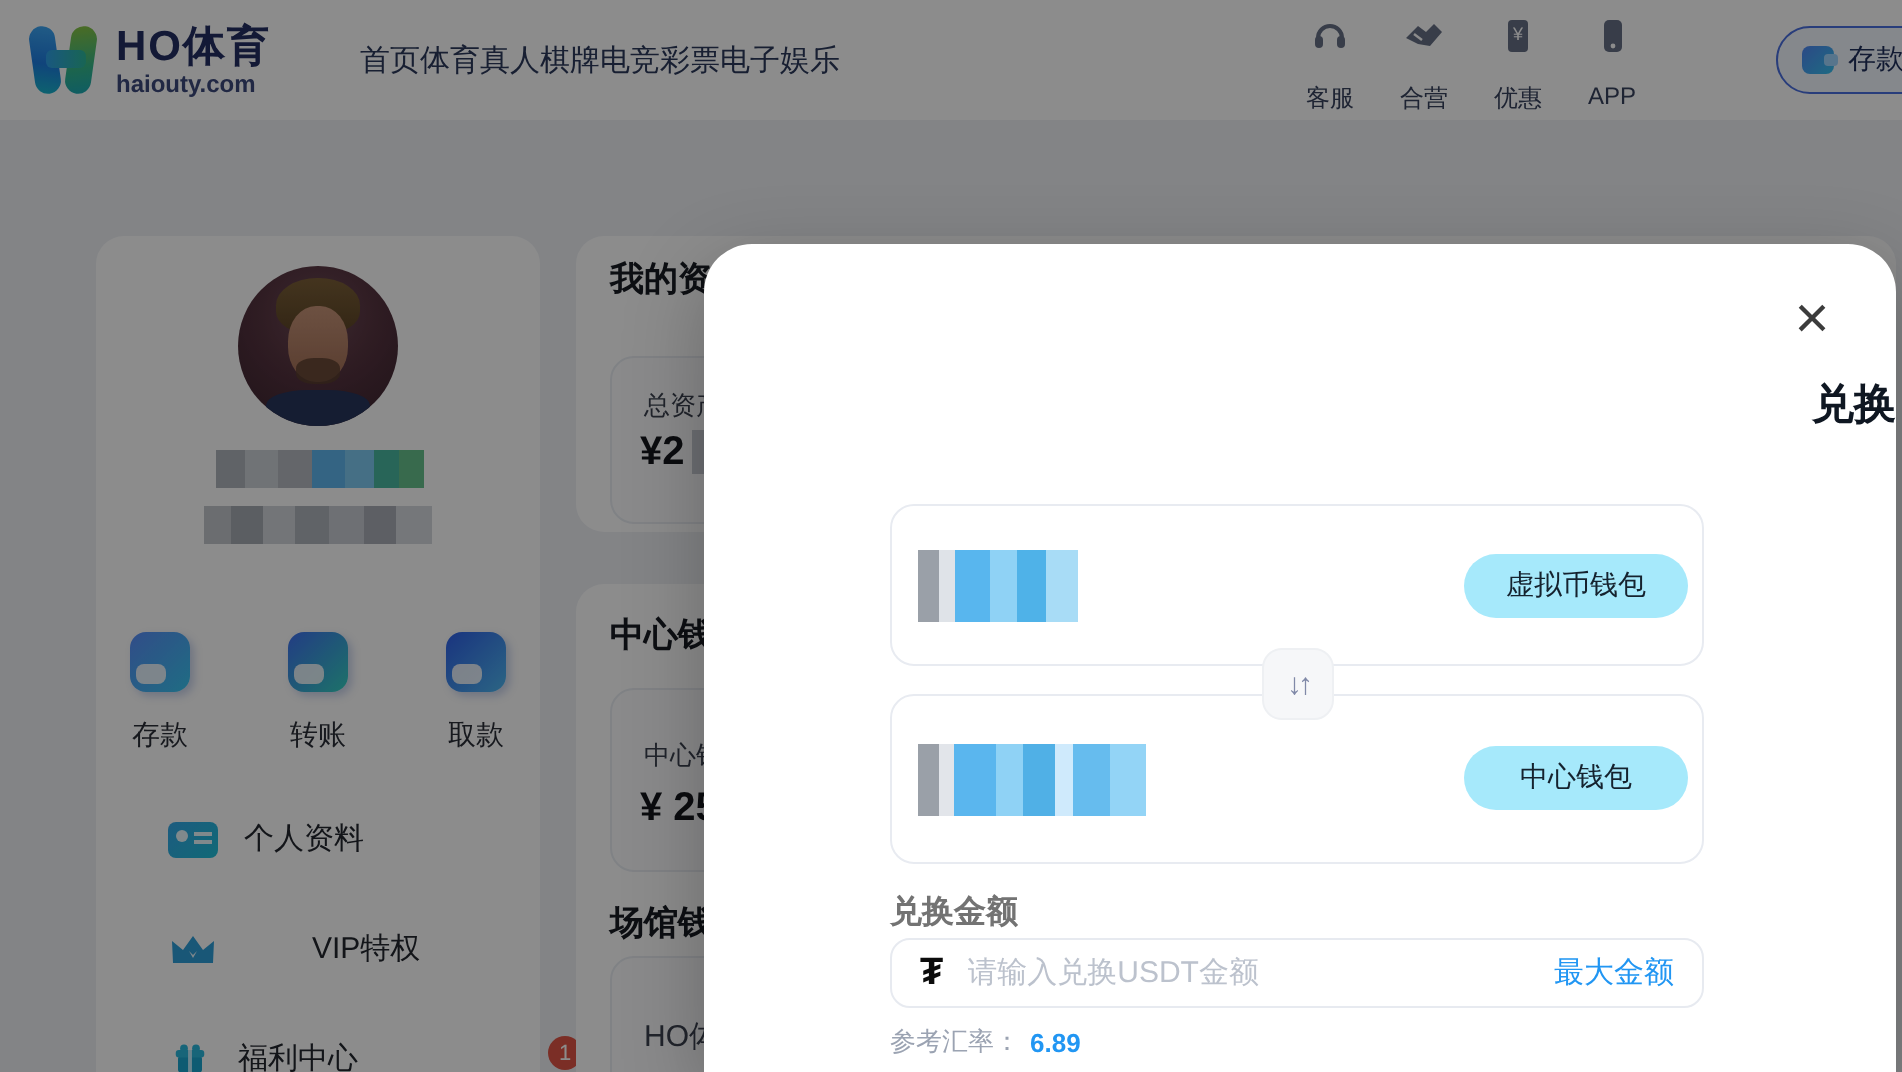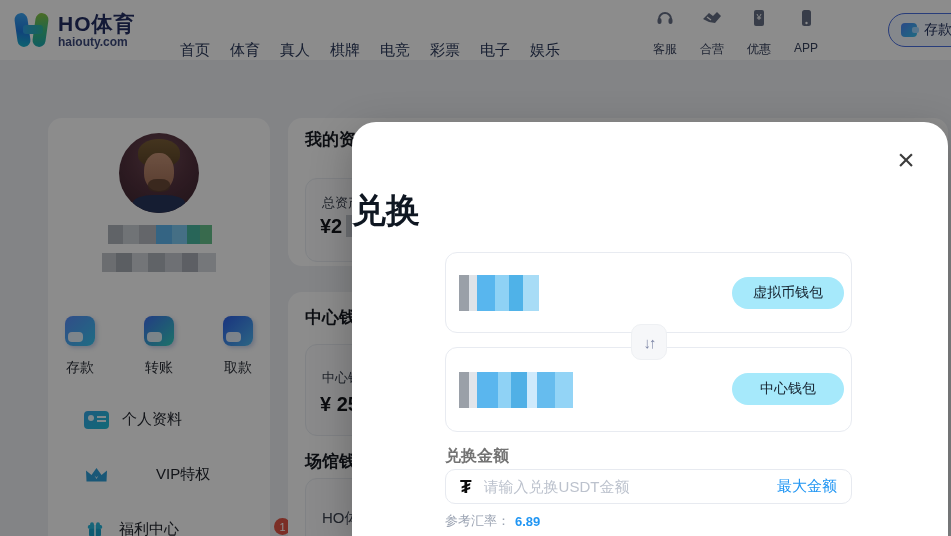--- a/index.html
+++ b/index.html
@@ -12,21 +12,21 @@
   .logo { position:absolute; left:14px; top:10px; display:flex; align-items:center; }
   .logo-mark { position:relative; width:38px; height:40px; }
   .lm-bar { position:absolute; width:13px; height:34px; border-radius:7px; top:3px; }
   .lm-left { left:2px; background:linear-gradient(195deg,#3fa9f5 0%,#1e7ce0 55%,#18b8c9 100%); transform:rotate(-8deg); }
   .lm-right { left:20px; background:linear-gradient(165deg,#8dc63f 0%,#35b88a 60%,#1aa8b8 100%); transform:rotate(8deg); }
   .lm-mid { position:absolute; left:9px; top:15px; width:20px; height:9px; border-radius:3px;
     background:linear-gradient(90deg,#2fa0e8,#2db89a); }
   .logo-text { margin-left:6px; }
   .logo-title { font-size:21px; font-weight:700; color:#232e63; letter-spacing:1px; line-height:23px; }
   .logo-sub { font-size:12px; font-weight:700; color:#3c4a7c; line-height:14px; }
-  .nav { position:absolute; left:180px; top:0; height:60px; display:flex; align-items:flex-end; gap:20px; }
+  .nav { position:absolute; left:180px; top:0; height:60px; display:flex; align-items:center; }
   .nav-item { font-size:15px; color:#2c3a5c; cursor:pointer; white-space:nowrap; }
   .quick-links { position:absolute; left:646px; top:7px; display:flex; gap:9px; }
   .ql-item { width:38px; display:flex; flex-direction:column; align-items:center; cursor:pointer; }
   .ql-icon { width:22px; height:22px; display:flex; align-items:center; justify-content:center; }
   .ql-label { font-size:12px; color:#38425e; margin-top:12px; white-space:nowrap; }
   .deposit-pill { position:absolute; left:888px; top:13px; width:92px; height:34px; border:1px solid #4a6fe0;
     border-radius:17px; background:#f3f7ff; display:flex; align-items:center; padding-left:12px; gap:7px; cursor:pointer; }
   .dp-icon { width:16px; height:14px; border-radius:4px; background:linear-gradient(135deg,#4f86f5,#37c2ee);
     position:relative; }
   .dp-icon::after { content:""; position:absolute; right:-2px; top:4px; width:7px; height:6px; border-radius:2px; background:#9fd6ff; }
@@ -75,21 +75,21 @@
   .ic-value { position:absolute; left:14px; font-weight:700; color:#14161c; }
   .m-total { position:absolute; left:40px; top:36px; width:58px; height:22px;
     background:linear-gradient(90deg,#c7cbd1 0 25%,#9da3ab 25% 50%,#d5d8dd 50% 75%,#b3b8bf 75% 100%); }
 
   
   .overlay { position:absolute; inset:0; background:rgba(0,0,0,0.45); }
   .modal { position:absolute; left:352px; top:122px; width:596px; height:414px; background:#ffffff;
     border-radius:24px 24px 0 0; box-shadow:0 12px 40px rgba(0,0,0,.25); }
   .modal-close { position:absolute; left:538px; top:22px; width:32px; height:32px; display:flex; align-items:center;
     justify-content:center; font-size:30px; font-weight:300; color:#3c3c3c; cursor:pointer; line-height:1; }
-  .modal-title { position:absolute; left:0; top:66px; width:100%; text-align:left; font-size:34px; font-weight:600; color:#0f1722; }
+  .modal-title { position:absolute; left:0; top:66px; width:100%; text-align:right; font-size:21px; font-weight:600; color:#0f1722; }
   .wallet-card { position:absolute; left:93px; width:407px; background:#fff; border:1px solid #e8ebf1; border-radius:12px; }
   .wc-1 { top:130px; height:81px; }
   .wc-2 { top:225px; height:85px; }
   .m-wallet1 { position:absolute; left:13px; top:22px; width:80px; height:36px;
     background:linear-gradient(90deg,#9aa0a8 0 13%,#dfe3e8 13% 23%,#58b6ee 23% 45%,#8fd2f5 45% 62%,#4fb2e8 62% 80%,#a8dcf6 80% 100%); }
   .m-wallet2 { position:absolute; left:13px; top:24px; width:114px; height:36px;
     background:linear-gradient(90deg,#9aa0a8 0 9%,#e2e5ea 9% 16%,#5ab6ee 16% 34%,#8fd2f5 34% 46%,#50b0e6 46% 60%,#cfeafc 60% 68%,#66bcee 68% 84%,#93d4f6 84% 100%); }
   .wallet-badge { position:absolute; right:7px; width:112px; height:32px; border-radius:16px; background:#a6e9fb;
     display:flex; align-items:center; justify-content:center; font-size:14px; color:#15222e; }
   .wb-1 { top:24px; } .wb-2 { top:25px; }

